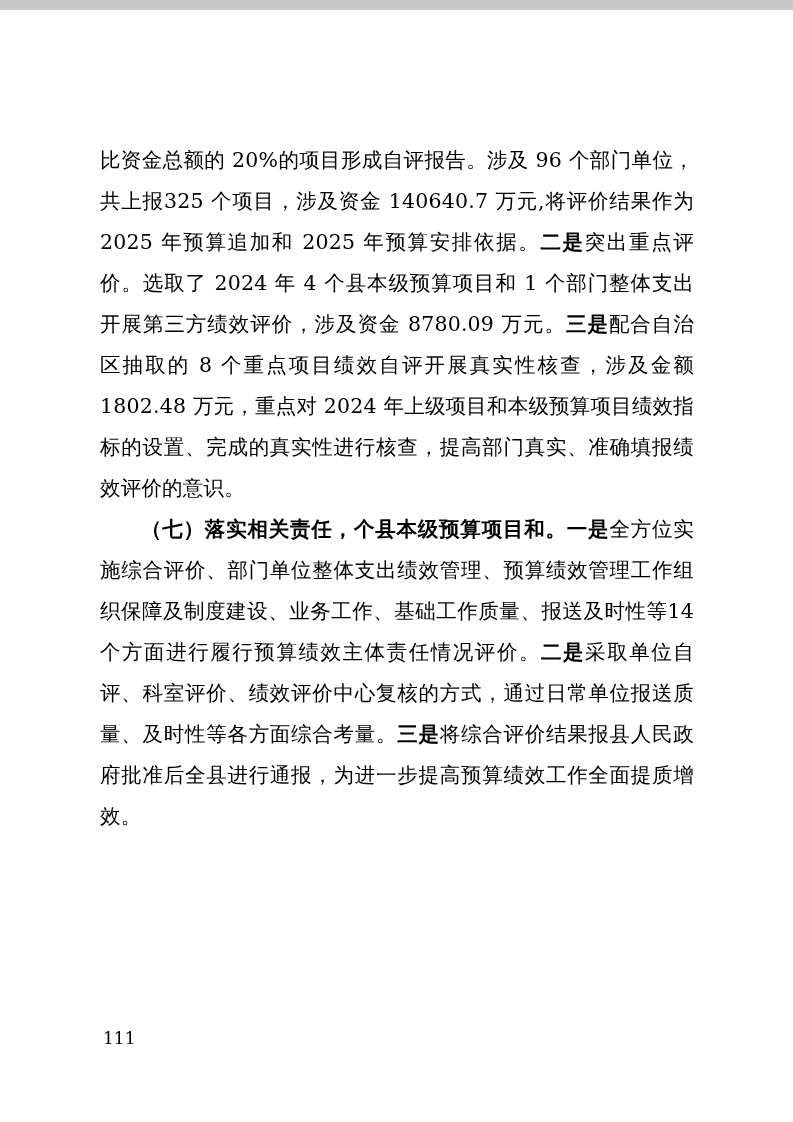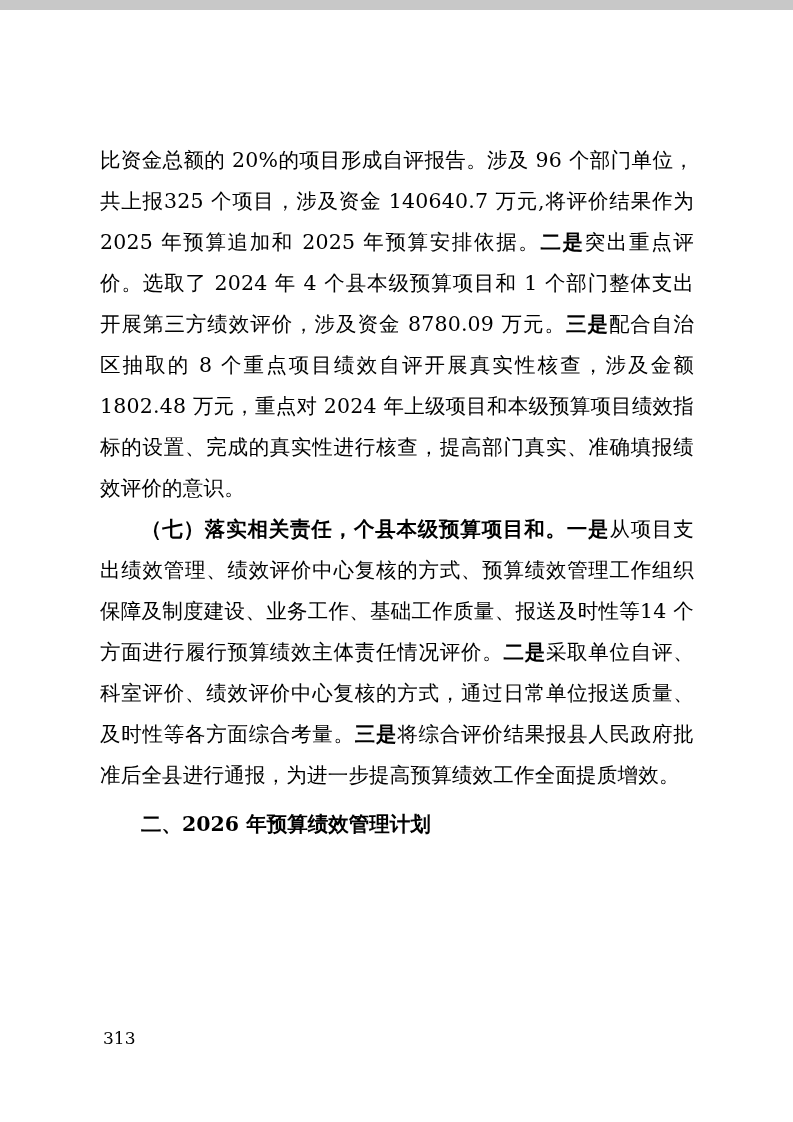--- a/index.html
+++ b/index.html
@@ -58,23 +58,22 @@
   }
 </style>
 </head>
 <body>
 
 <div class="page">
   <div class="content">
 
     <p class="para" id="p1"><span>比资金总额的 20%的项目形成自评报告。涉及 96 个部门单位，共上报325 个项目，涉及资金 140640.7 万元,将评价结果作为 2025 年预算追加和 2025 年预算安排依据。</span><span class="bold">二是</span><span>突出重点评价。选取了 2024 年 4 个县本级预算项目和 1 个部门整体支出开展第三方绩效评价，涉及资金 8780.09 万元。</span><span class="bold">三是</span><span>配合自治区抽取的 8 个重点项目绩效自评开展真实性核查，涉及金额 1802.48 万元，重点对 2024 年上级项目和本级预算项目绩效指标的设置、完成的真实性进行核查，提高部门真实、准确填报绩效评价的意识。</span></p>
 
-    <p class="para indent" id="p2"><span class="bold">（七）落实相关责任，个县本级预算项目和。</span><span class="bold">一是</span><span>从项目支出绩效管理、绩效评价中心复核的方式、预算绩效管理工作组织保障及制度建设、业务工作、基础工作质量、报送及时性等14 个方面进行履行预算绩效主体责任情况评价。</span><span class="bold">二是</span><span>采取单位自评、科室评价、绩效评价中心复核的方式，通过日常单位报送质量、及时性等各方面综合考量。</span><span class="bold">三是</span><span>将综合评价结果报县人民政府批准后全县进行通报，为进一步提高预算绩效工作全面提质增效。</span></p>
+    <p class="para indent" id="p2"><span class="bold">（七）落实相关责任，个县本级预算项目和。</span><span class="bold">一是</span><span>全方位实施综合评价、部门单位整体支出绩效管理、预算绩效管理工作组织保障及制度建设、业务工作、基础工作质量、报送及时性等14 个方面进行履行预算绩效主体责任情况评价。</span><span class="bold">二是</span><span>采取单位自评、科室评价、绩效评价中心复核的方式，通过日常单位报送质量、及时性等各方面综合考量。</span><span class="bold">三是</span><span>将综合评价结果报县人民政府批准后全县进行通报，为进一步提高预算绩效工作全面提质增效。</span></p>
 
     <div class="spacer-sm"></div>
 
-    <p class="heading">二、2026 年预算绩效管理计划</p>
 
 
   </div>
 
-  <div class="page-number">313</div>
+  <div class="page-number">111</div>
 </div>
 
 </body></html>

